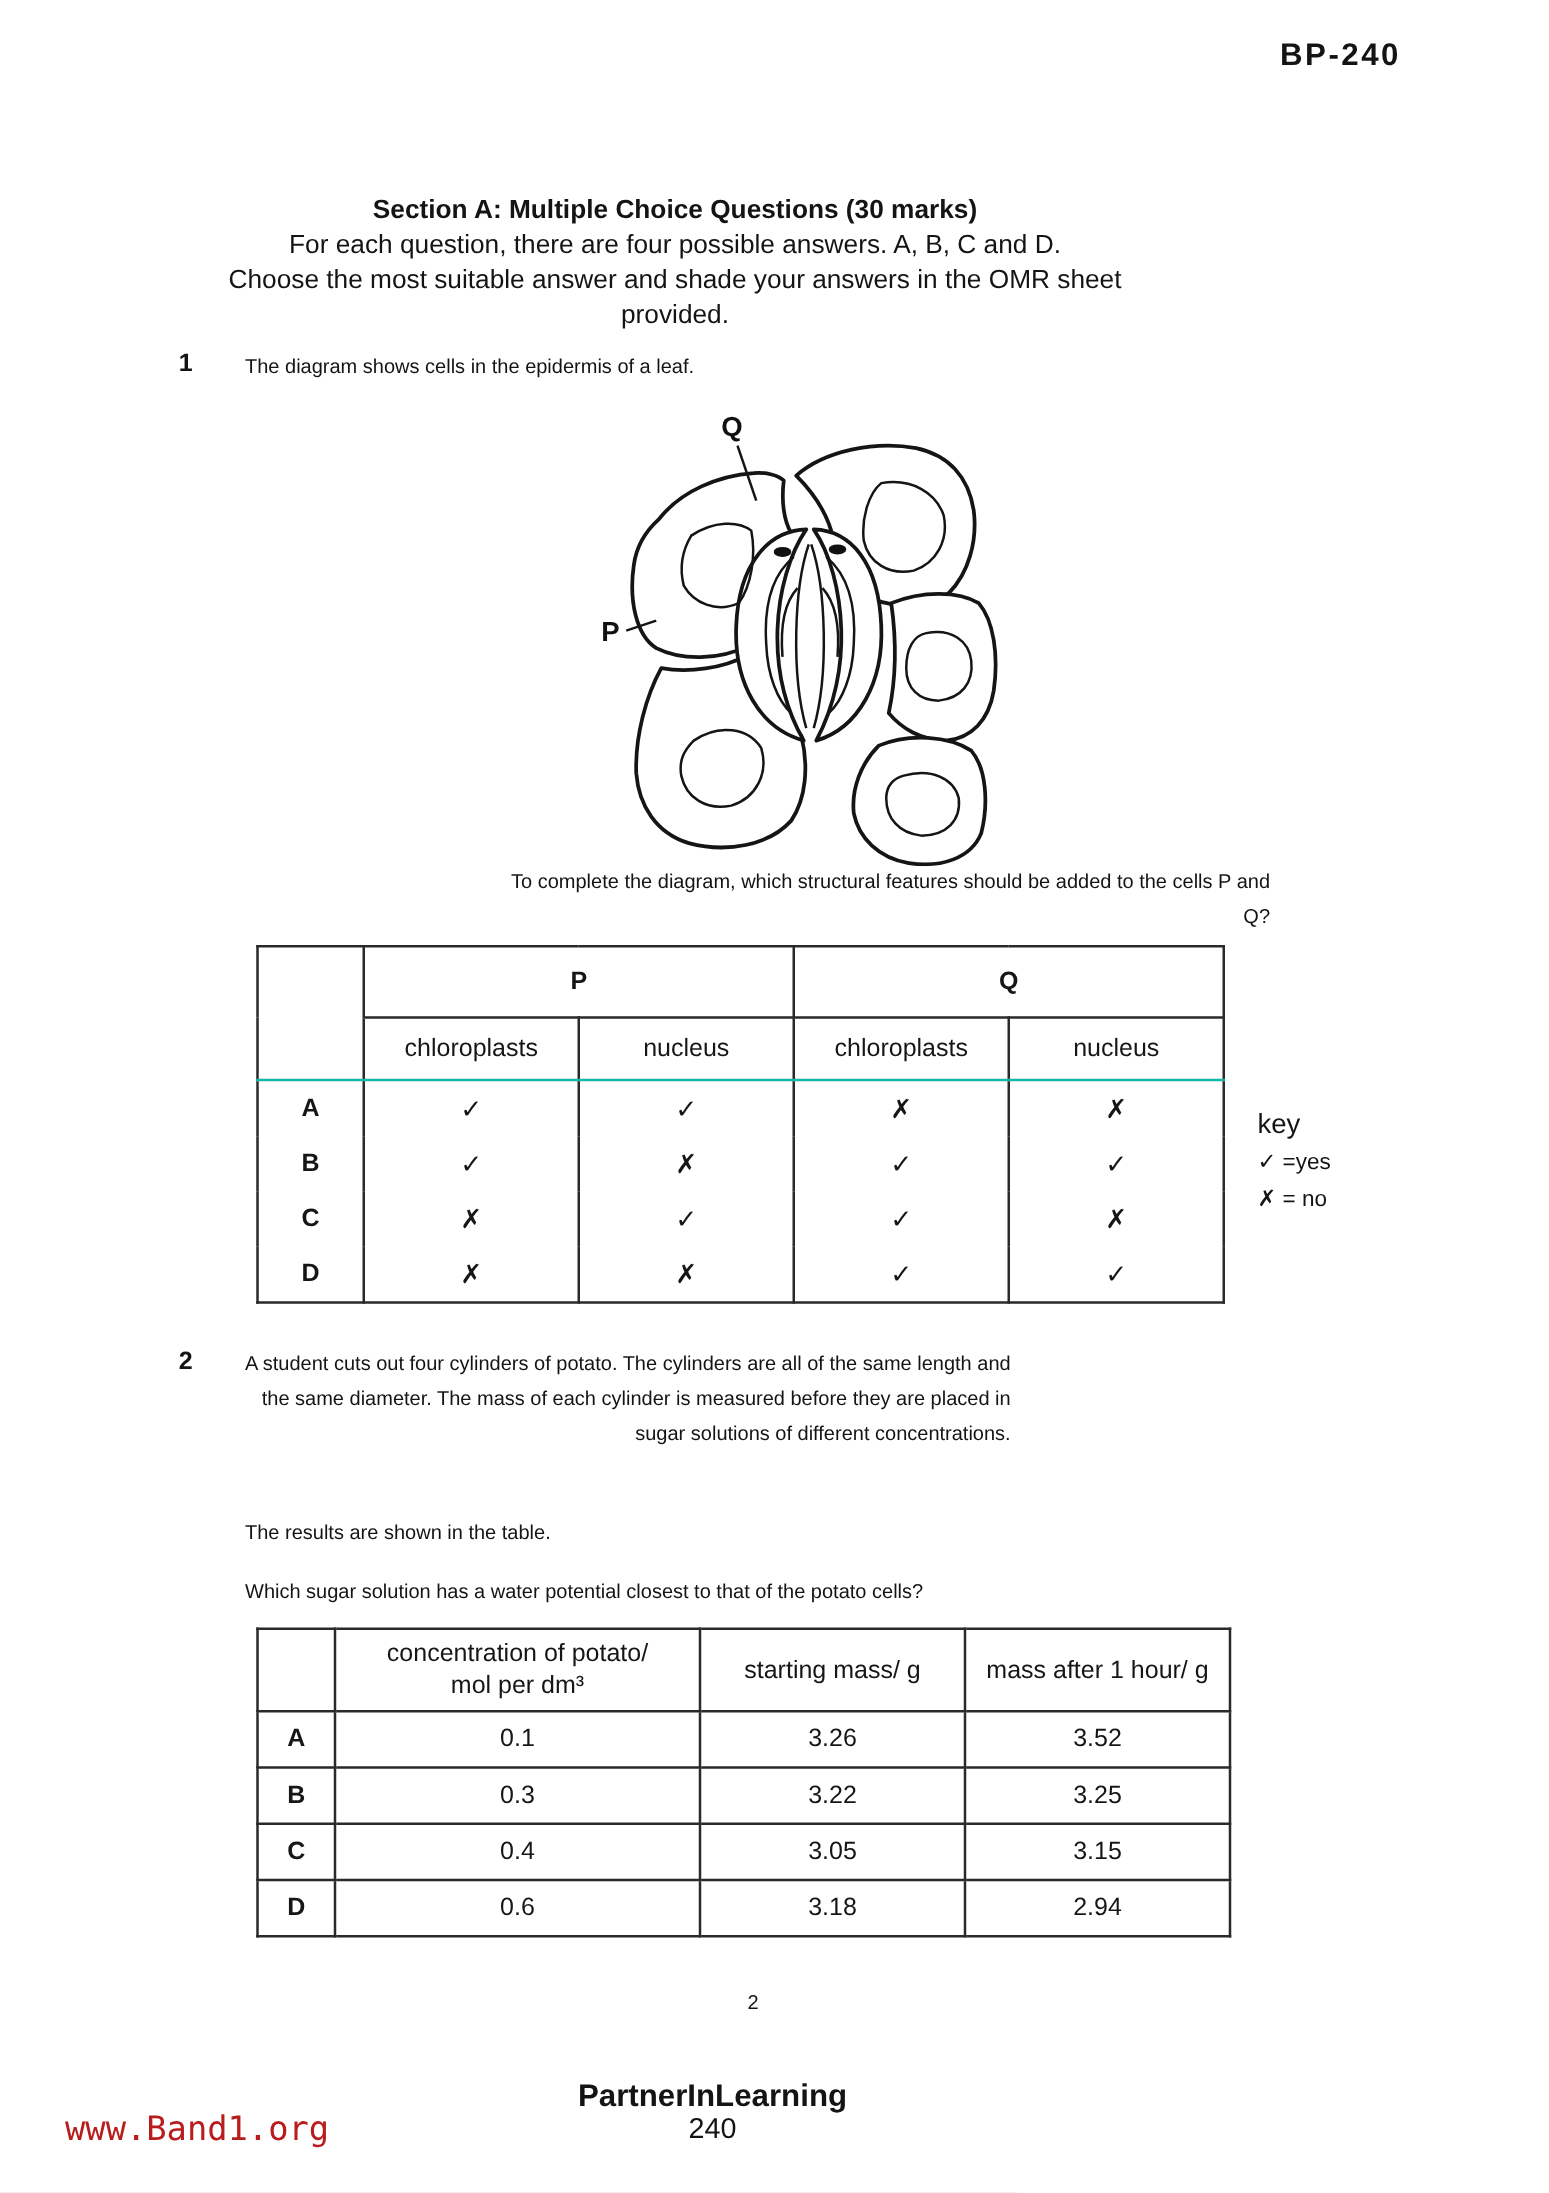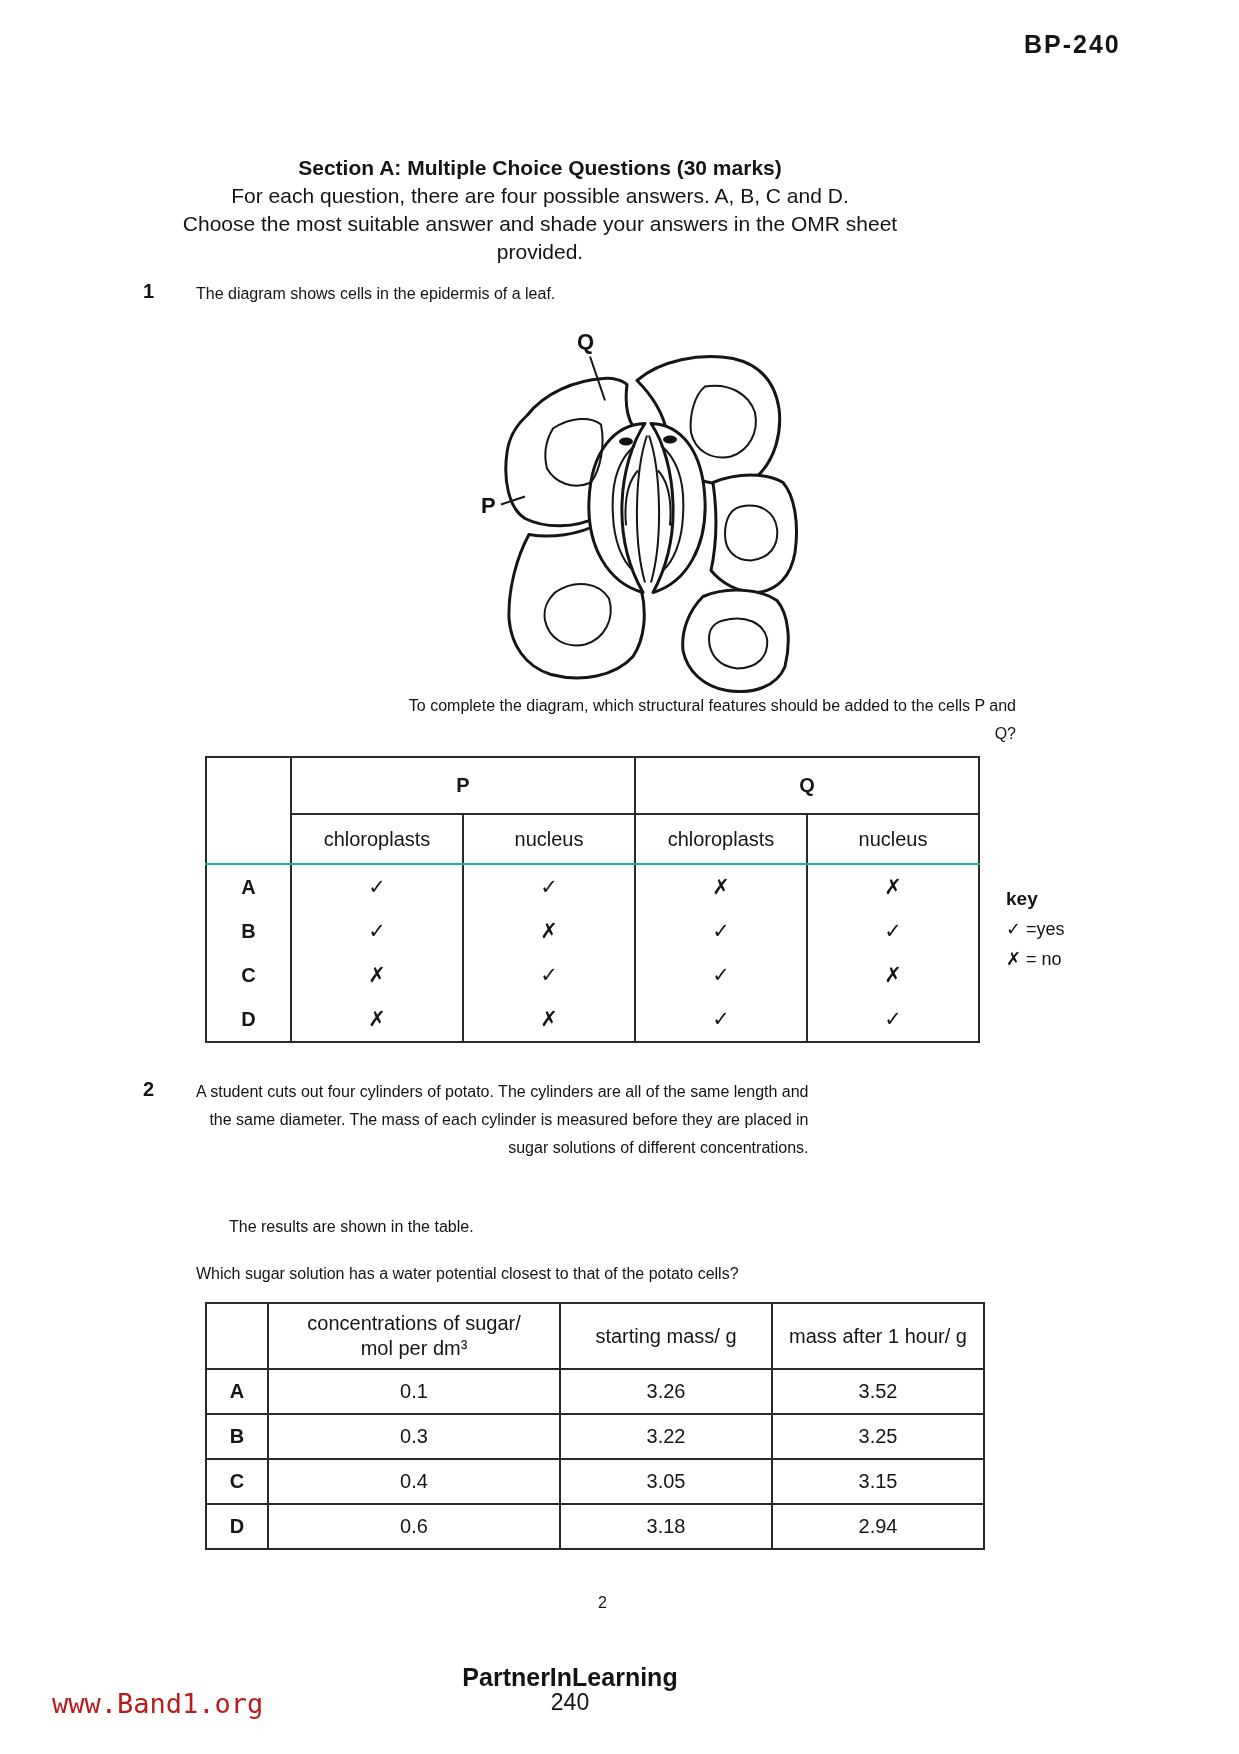--- a/index.html
+++ b/index.html
@@ -22,24 +22,24 @@
   td{padding:0;text-align:center;vertical-align:middle;font-size:20px;color:#161616;}
   .t1 td{border-left:2px solid #2a2a2a;border-right:2px solid #2a2a2a;}
   .t1 tr.h1 td{border-top:2px solid #2a2a2a;height:55px;font-weight:bold;}
   .t1 tr.h1 td.grp{border-bottom:2px solid #2a2a2a;}
   .t1 tr.h2 td{border-bottom:2px solid #14b8a6;height:48px;}
   .t1 tr.data td{height:44px;}
   .t1 tr.rD td{border-bottom:2px solid #2a2a2a;}
   .t1 td.lbl{font-weight:bold;}
   .mark{font-size:21px;}
   .key{top:884px;left:1006px;font-size:18px;line-height:30px;}
-  .key .key-title{font-weight:bold;font-size:19px;}
+  .key .key-title{font-weight:normal;font-size:22px;}
   .q2num{top:1078px;left:143px;}
   .q2text{top:1078px;left:196px;}
-  .results-line{top:1213px;left:196px;margin-left:33px;}
+  .results-line{top:1213px;left:196px;}
   .q2question{top:1260px;left:196px;}
   .t2wrap{top:1302px;left:205px;}
   .t2 td{border:2px solid #2a2a2a;}
   .t2 tr.hdr td{height:64px;font-size:20px;line-height:25px;}
   .t2 tr.data td{height:43px;}
   .t2 td.lbl{font-weight:bold;}
   .page-num{top:1594px;left:598px;font-size:16px;}
   .footer-brand{top:1663px;left:380px;width:380px;text-align:center;font-weight:bold;font-size:25px;}
   .footer-page{top:1689px;left:380px;width:380px;text-align:center;font-size:23px;}
   .watermark{top:1688px;left:52px;font-family:"DejaVu Sans Mono",monospace;font-size:27px;color:#b91c1c;}
@@ -183,21 +183,21 @@
       <colgroup>
           <col style="width:62px">
           <col style="width:292px">
           <col style="width:212px">
           <col style="width:212px">
         </colgroup>
       <tbody>
           <tr class="hdr">
         <td class="lbl"></td>
         <td>
-          <div>concentrations of sugar/</div>
+          <div>concentration of potato/</div>
           <div>mol per dm³</div>
         </td>
         <td>starting mass/ g</td>
         <td>mass after 1 hour/ g</td>
       </tr>
       <tr class="data">
         <td class="lbl">A</td>
         <td>0.1</td>
         <td>3.26</td>
         <td>3.52</td>

